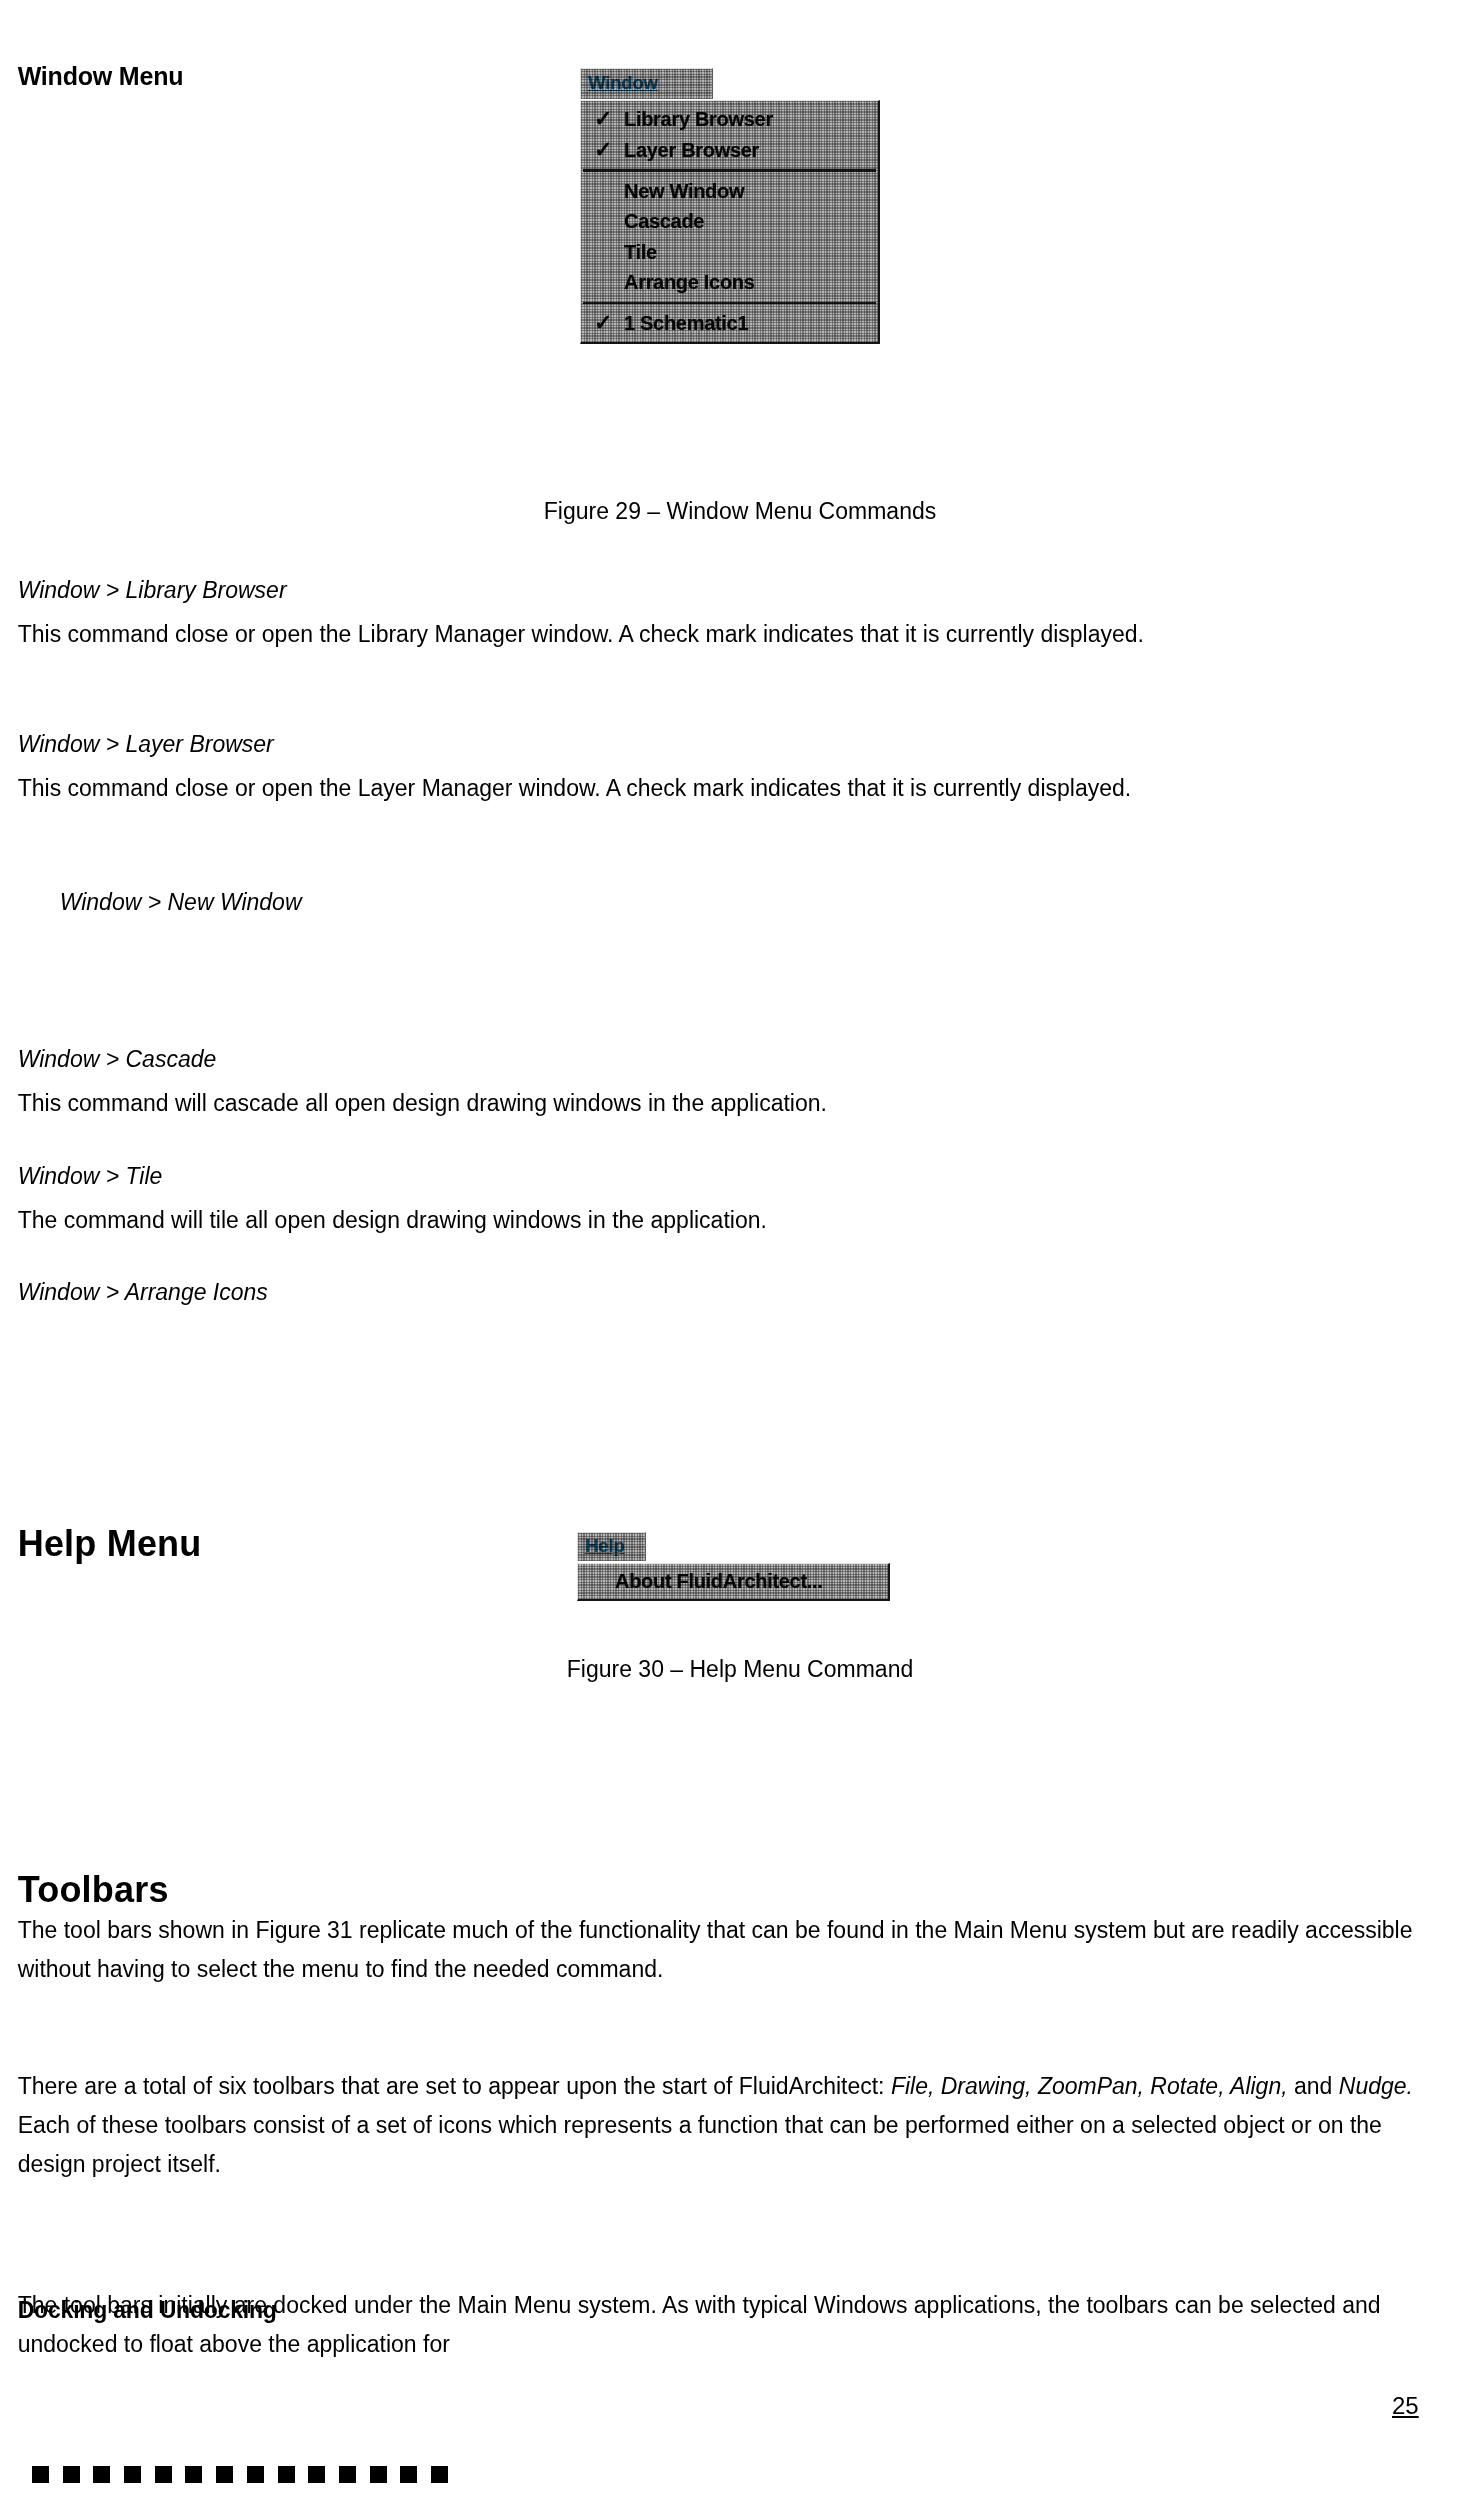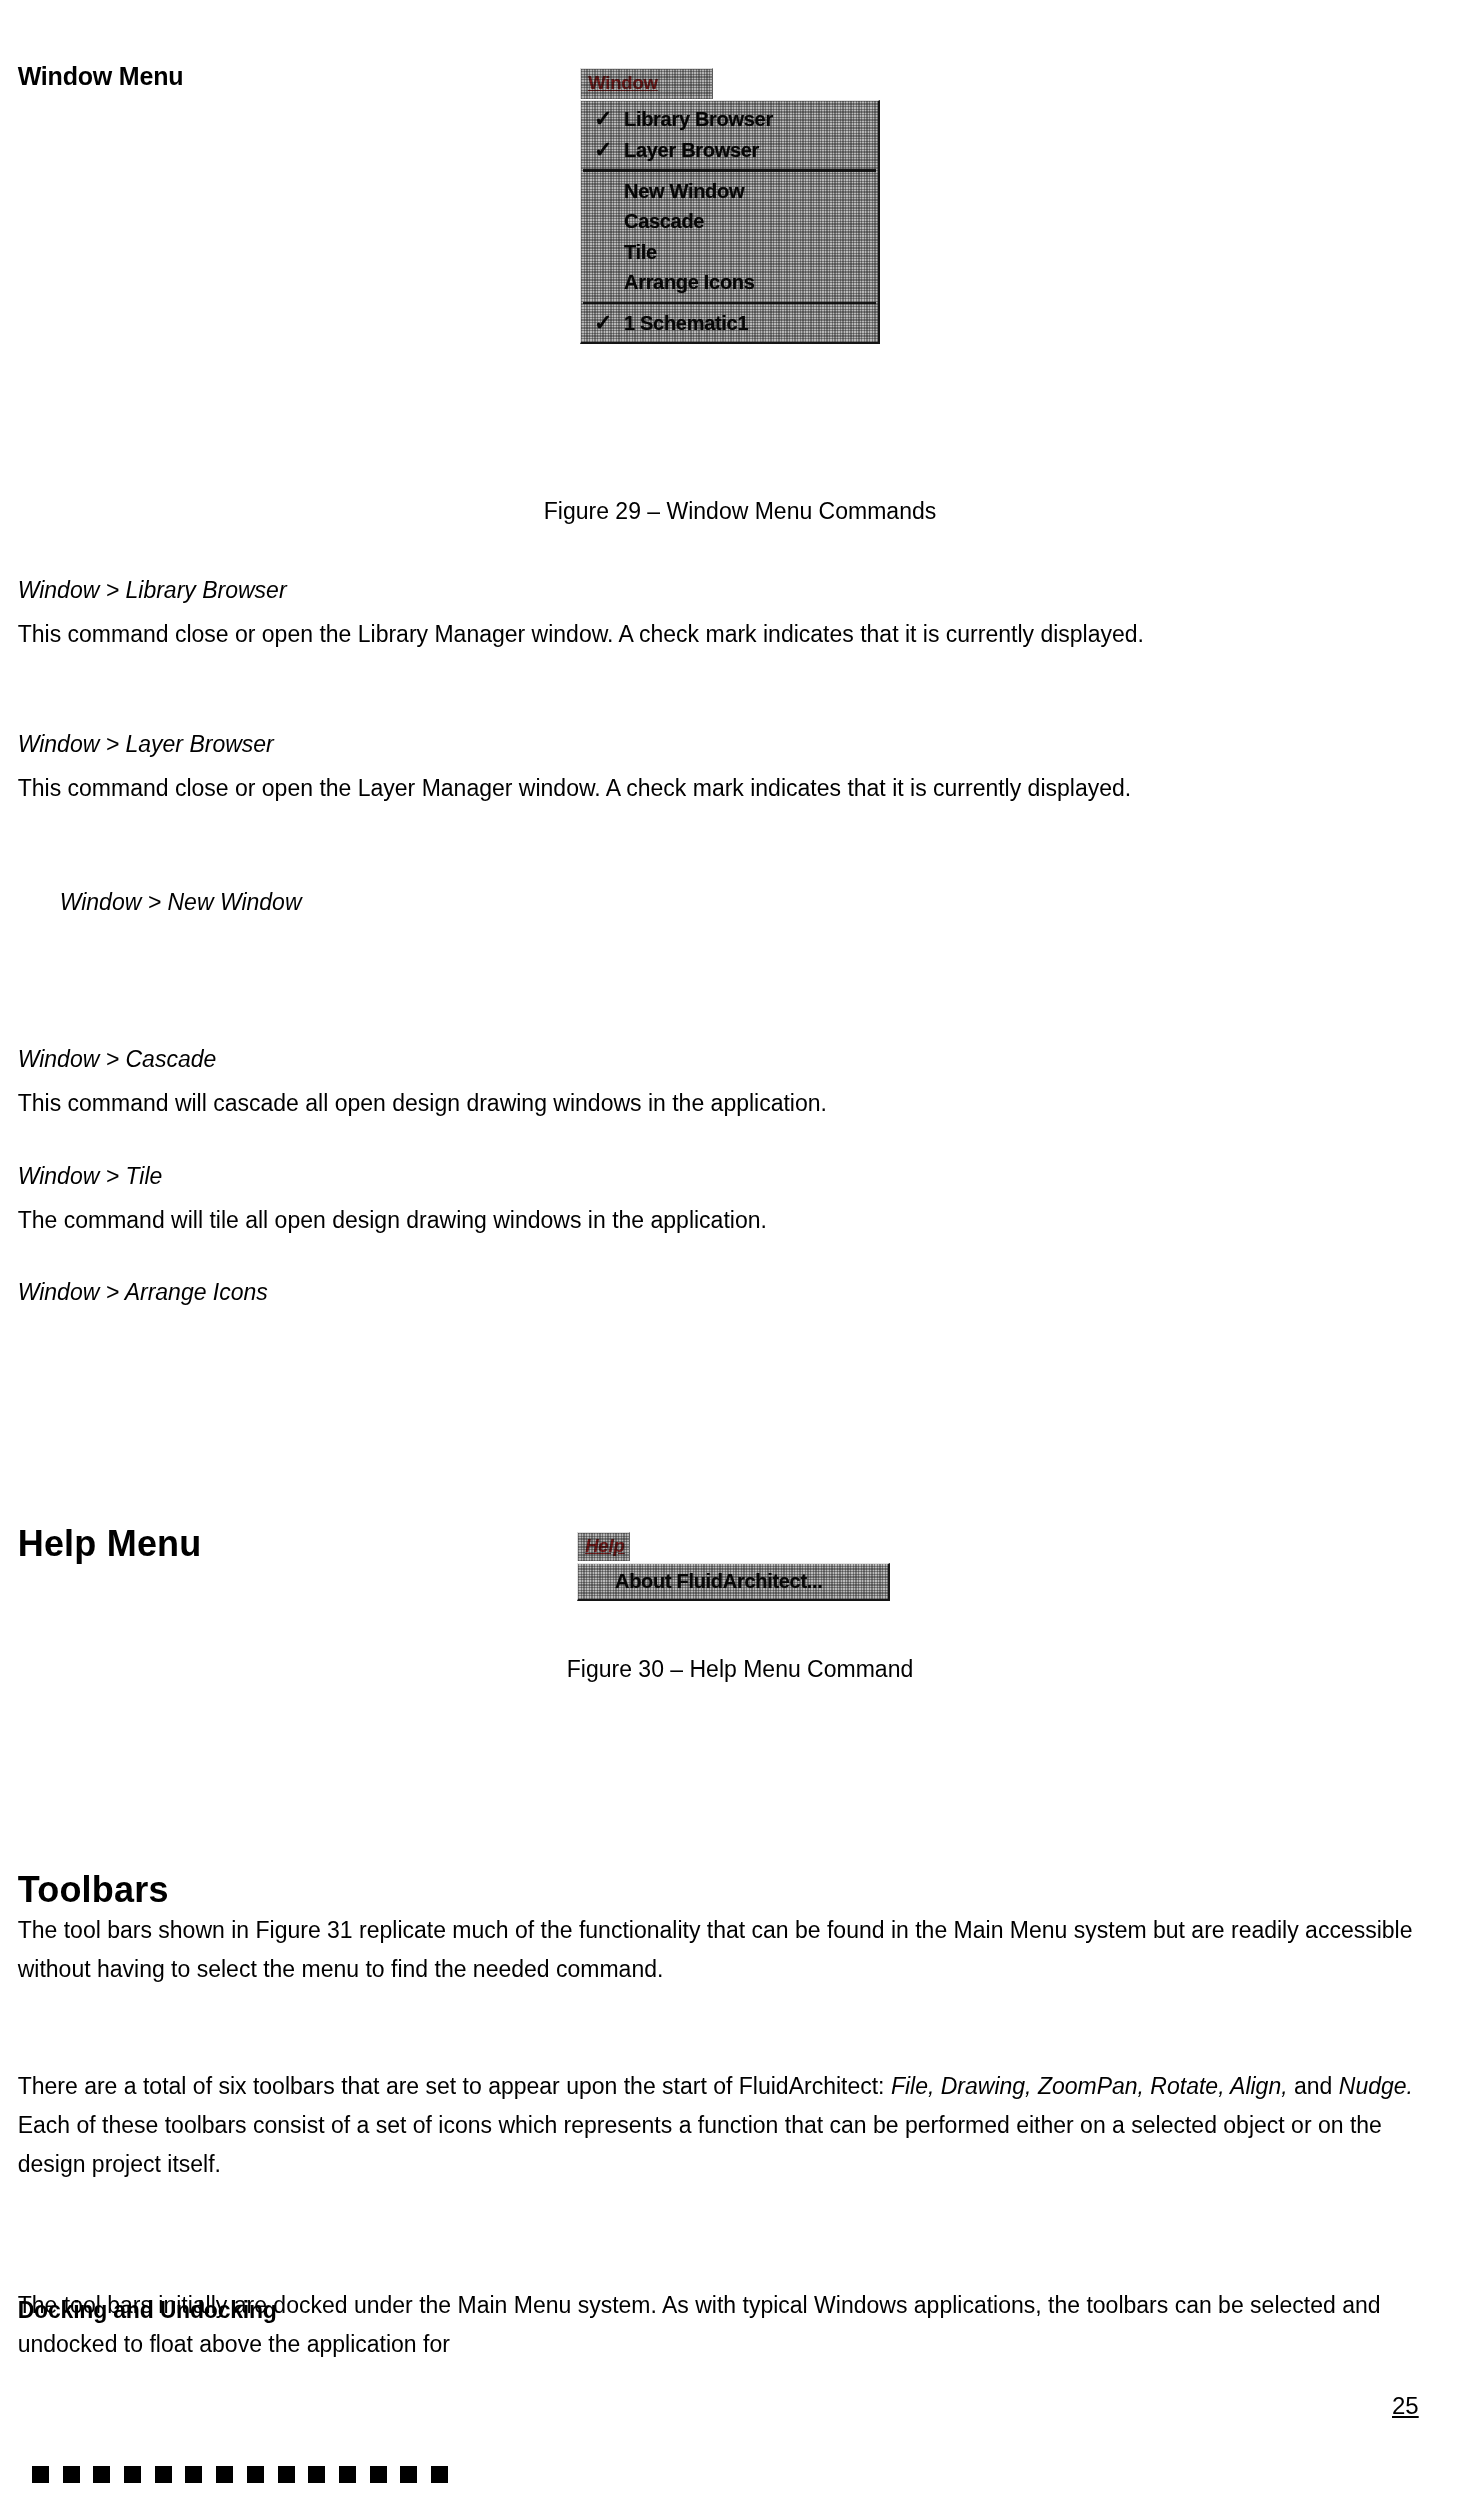--- a/index.html
+++ b/index.html
@@ -74,21 +74,21 @@
   .menubar-tab {
     position: absolute;
     background: #b4b4b4;
     border-top: 1.6px solid #dcdcdc;
     border-left: 1.6px solid #dcdcdc;
     border-right: 1.6px solid #5a5a5a;
     box-sizing: border-box;
     font-size: 18.5px;
     line-height: 22.5px;
     font-weight: bold;
-    color: #7f1d1d;
+    color: #0c4a6e;
     padding: 3.2px 7.2px 1.6px 7.2px;
     white-space: nowrap;
     letter-spacing: -0.2px;
     text-shadow: 0 0 0.8px rgba(0,0,0,0.55);
   }
   .menubar-tab .tab-underline { text-decoration: underline; }
 
   .menu-panel {
     position: absolute;
     background: #b9b9b9;
@@ -228,21 +228,21 @@
 
   <div class="cmd-head" style="left:17.7px; top:1163px;">Window &gt; Tile</div>
   <div class="para" style="left:17.7px; top:1201px;">The command will tile all open design drawing windows in the application.</div>
 
   <div class="cmd-head" style="left:17.7px; top:1279px;">Window &gt; Arrange Icons</div>
 
   <div class="h-section h1-big" style="left:17.7px; top:1477px;">Help Menu</div>
 
   <div class="menu-wrap" style="left:577px; top:1532px; width:321px; height:80px;">
 
-    <div class="menubar-tab" style="left:0px; top:0px; width:53px; height:29px; padding-top:2.4px;font-style:italic;">
+    <div class="menubar-tab" style="left:0px; top:0px; width:69px; height:29px; padding-top:2.4px;">
       <span class="tab-underline">Help</span>
       <span class="dither"></span>
     </div>
 
     <div class="menu-panel" style="left:0px; top:30.5px; width:313px; padding:2.4px 0;">
       <div class="menu-item" style="padding-left:37px;">
         <span class="check"></span>
         <span>About FluidArchitect...</span>
       </div>
       <span class="dither"></span>

